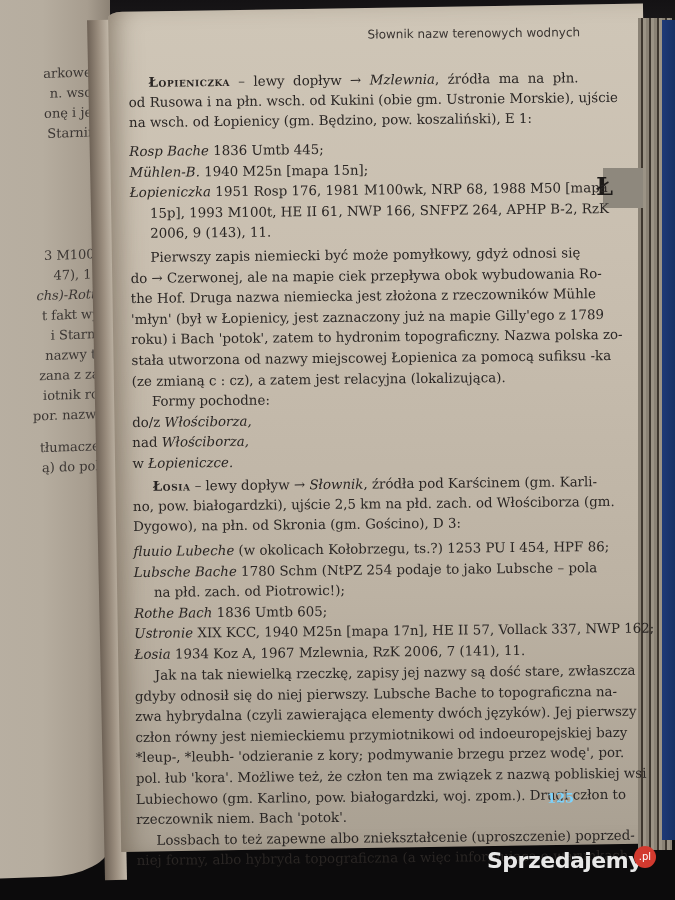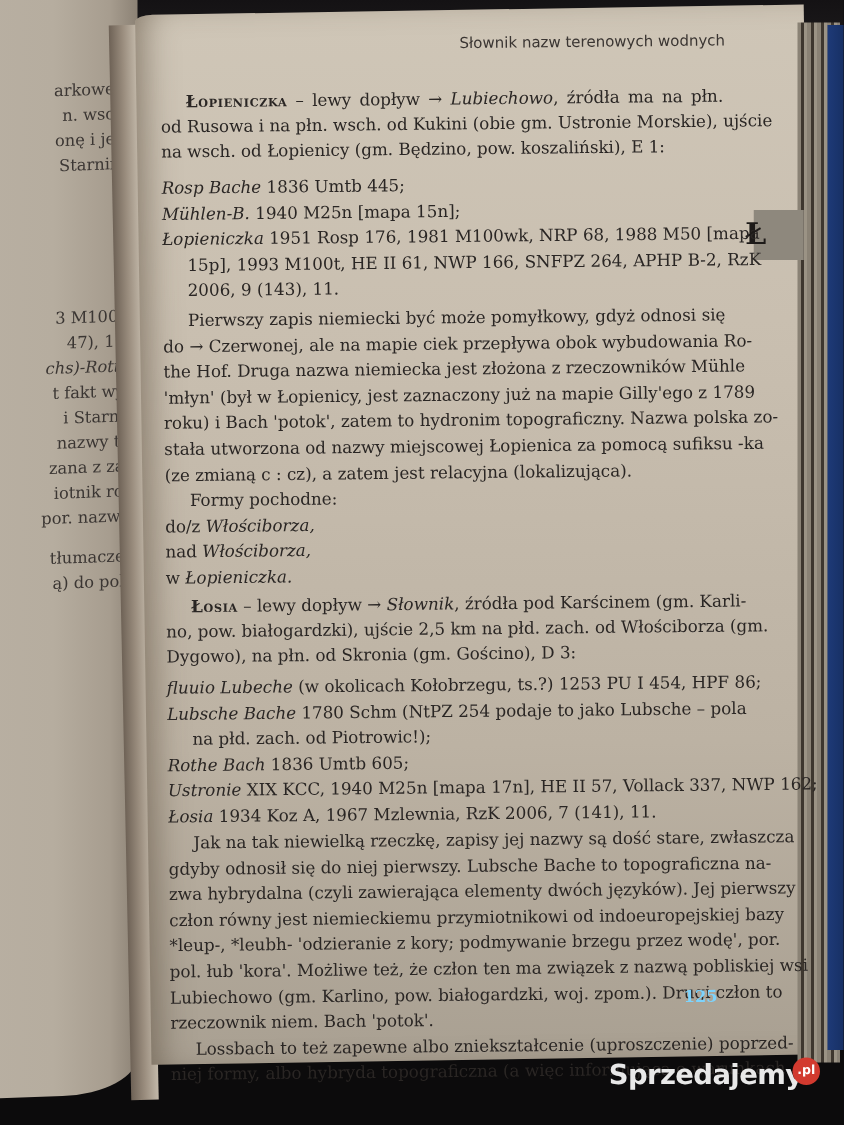--- a/index.html
+++ b/index.html
@@ -84,21 +84,21 @@
     color: #1d1a18; font-family: "DejaVu Serif", serif;
   }
 
   
   .watermark {
     position: absolute; left: 487px; top: 848px; font-family: "DejaVu Sans", sans-serif;
     font-weight: bold; font-size: 22px; color: #e8e8e8; letter-spacing: -0.5px;
   }
   .wm-badge {
     position: absolute; left: 634px; top: 846px; width: 22px; height: 22px; border-radius: 50%;
-    background: #d23a2f; color: #fff; font-size: 10px; font-weight: bold;
+    background: #d23a2f; color: #fff; font-size: 10px; font-weight: normal;
     font-family: "DejaVu Sans", sans-serif; text-align: center; line-height: 21px;
   }
 </style>
 </head>
 <body>
 
 <div class="scene">
   <div class="bg-top"></div>
 
   <div class="left-page">
@@ -125,21 +125,21 @@
   <div class="right-page"></div>
   <div class="page-edges"></div>
   <div class="cover-edge"></div>
   <div class="thumb-tab"></div>
   <div class="thumb-letter">Ł</div>
 
   <div class="content">
     <div class="running-head">Słownik nazw terenowych wodnych</div>
 
     <div class="txt" style="top:42px">
-      <span class="line indent"><span class="sc">Łopieniczka</span><span> – lewy dopływ → </span><i>Lubiechowo</i><span>, źródła ma na płn.</span></span>
+      <span class="line indent"><span class="sc">Łopieniczka</span><span> – lewy dopływ → </span><i>Mzlewnia</i><span>, źródła ma na płn.</span></span>
       <span class="line">od Rusowa i na płn. wsch. od Kukini (obie gm. Ustronie Morskie), ujście</span>
       <span class="line last">na wsch. od Łopienicy (gm. Będzino, pow. koszaliński), E 1:</span>
     </div>
 
     <div class="txt" style="top:112px">
       <span class="line last"><i>Rosp Bache</i><span> 1836 Umtb 445;</span></span>
       <span class="line last"><i>Mühlen-B.</i><span> 1940 M25n [mapa 15n];</span></span>
       <span class="line"><i>Łopieniczka</i><span> 1951 Rosp 176, 1981 M100wk, NRP 68, 1988 M50 [mapa</span></span>
       <span class="line hang">15p], 1993 M100t, HE II 61, NWP 166, SNFPZ 264, APHP B-2, RzK</span>
       <span class="line hang last">2006, 9 (143), 11.</span>
@@ -152,21 +152,21 @@
       <span class="line">'młyn' (był w Łopienicy, jest zaznaczony już na mapie Gilly'ego z 1789</span>
       <span class="line">roku) i Bach 'potok', zatem to hydronim topograficzny. Nazwa polska zo-</span>
       <span class="line">stała utworzona od nazwy miejscowej Łopienica za pomocą sufiksu -ka</span>
       <span class="line last">(ze zmianą c : cz), a zatem jest relacyjna (lokalizująca).</span>
     </div>
 
     <div class="txt" style="top:362px">
       <span class="line indent last">Formy pochodne:</span>
       <span class="line last"><span>do/z </span><i>Włościborza,</i></span>
       <span class="line last"><span>nad </span><i>Włościborza,</i></span>
-      <span class="line last"><span>w </span><i>Łopieniczka.</i></span>
+      <span class="line last"><span>w </span><i>Łopieniczce.</i></span>
     </div>
 
     <div class="txt" style="top:446px">
       <span class="line indent"><span class="sc">Łosia</span><span> – lewy dopływ → </span><i>Słownik</i><span>, źródła pod Karścinem (gm. Karli-</span></span>
       <span class="line">no, pow. białogardzki), ujście 2,5 km na płd. zach. od Włościborza (gm.</span>
       <span class="line last">Dygowo), na płn. od Skronia (gm. Gościno), D 3:</span>
     </div>
 
     <div class="txt" style="top:512px">
       <span class="line last"><i>fluuio Lubeche</i><span> (w okolicach Kołobrzegu, ts.?) 1253 PU I 454, HPF 86;</span></span>

